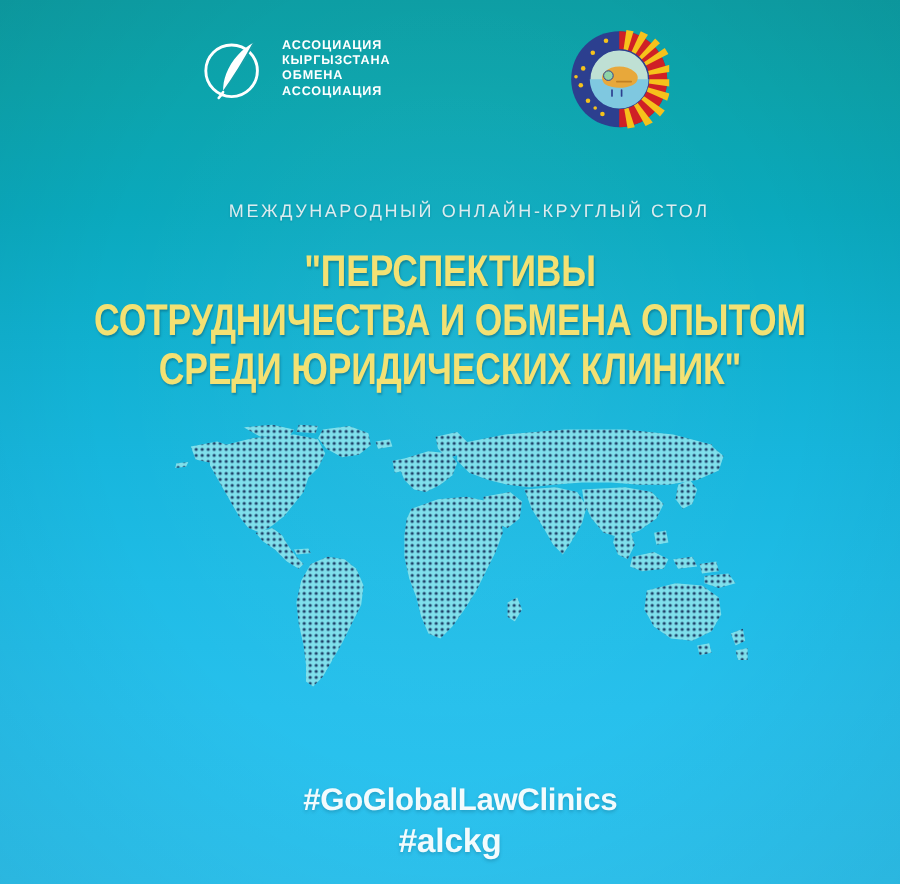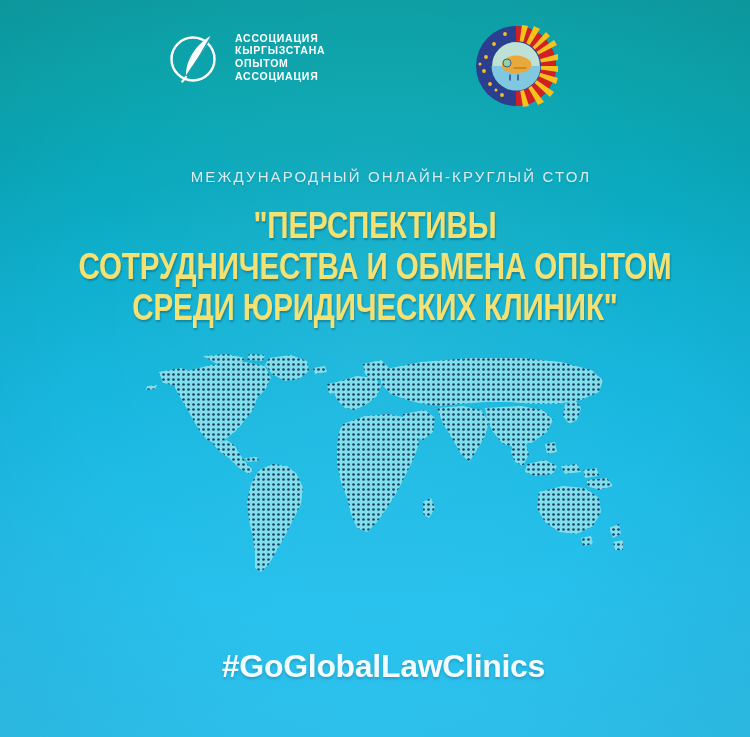--- a/index.html
+++ b/index.html
@@ -80,21 +80,21 @@
     position:absolute;left:141px;top:352px;width:484px;height:232px;
   }
   .map-wrap svg{display:block;width:100%;height:100%;}
 
   
   .tags{
     position:absolute;top:648px;left:0;width:750px;text-align:center;
     color:#f2fbfd;font-weight:bold;
     text-shadow:0 2px 3px rgba(0,45,70,0.22);
   }
-  .tag1{display:block;font-size:32px;line-height:36px;letter-spacing:-0.3px;padding-left:17px;}
+  .tag1{display:block;font-size:26px;line-height:36px;letter-spacing:-0.3px;padding-left:17px;}
   .tag2{display:block;font-size:28px;line-height:34px;letter-spacing:-0.2px;}
 </style>
 </head>
 <body>
 
 <div class="poster">
   <div class="vignette"></div>
 
   <div class="header">
 
@@ -104,21 +104,21 @@
           <circle cx="27" cy="31" r="21.5" fill="none" stroke="#ffffff" stroke-width="2.4"></circle>
           <path d="M45.5 7.5 C36 12.5 27 22 22.5 33.5 C20.6 38.4 19.8 43.2 19.9 48.8
                    C23.2 44.2 28.4 36.6 33.8 28.2 C39.4 19.6 43.6 12.6 45.5 7.5 Z" fill="#ffffff"></path>
           <path d="M45.5 7.5 C40.5 16.8 31.5 32.5 19.9 48.8" fill="none" stroke="#16a0a8" stroke-width="1.5" stroke-linecap="round"></path>
           <path d="M19.9 48.8 C18.6 50.8 17.4 52.4 16.3 53.6" fill="none" stroke="#ffffff" stroke-width="2.2" stroke-linecap="round"></path>
         </svg>
       </span>
       <span class="logo-text">
         <span>АССОЦИАЦИЯ</span><br>
         <span>КЫРГЫЗСТАНА</span><br>
-        <span>ОПЫТОМ</span><br>
+        <span>ОБМЕНА</span><br>
         <span>АССОЦИАЦИЯ</span>
       </span>
     </div>
 
     <div class="emblem">
       <svg viewBox="0 0 84 84" width="84" height="84" aria-hidden="true">
         <defs>
           <clipPath id="ringclip">
             <path d="M42 2 A40 40 0 1 1 41.99 2 Z M42 18 A24 24 0 1 0 42.01 18 Z"></path>
           </clipPath>
@@ -265,14 +265,15 @@
 
       <g mask="url(#landmask)">
         <rect width="484" height="232" fill="#7fe0ec"></rect>
         <rect width="484" height="232" fill="url(#dots)" opacity="0.97"></rect>
       </g>
     </svg>
   </div>
 
   <div class="tags">
     <span class="tag1">#GoGlobalLawClinics</span>
+    <span class="tag2">#alckg</span>
   </div>
 </div>
 
 </body></html>

